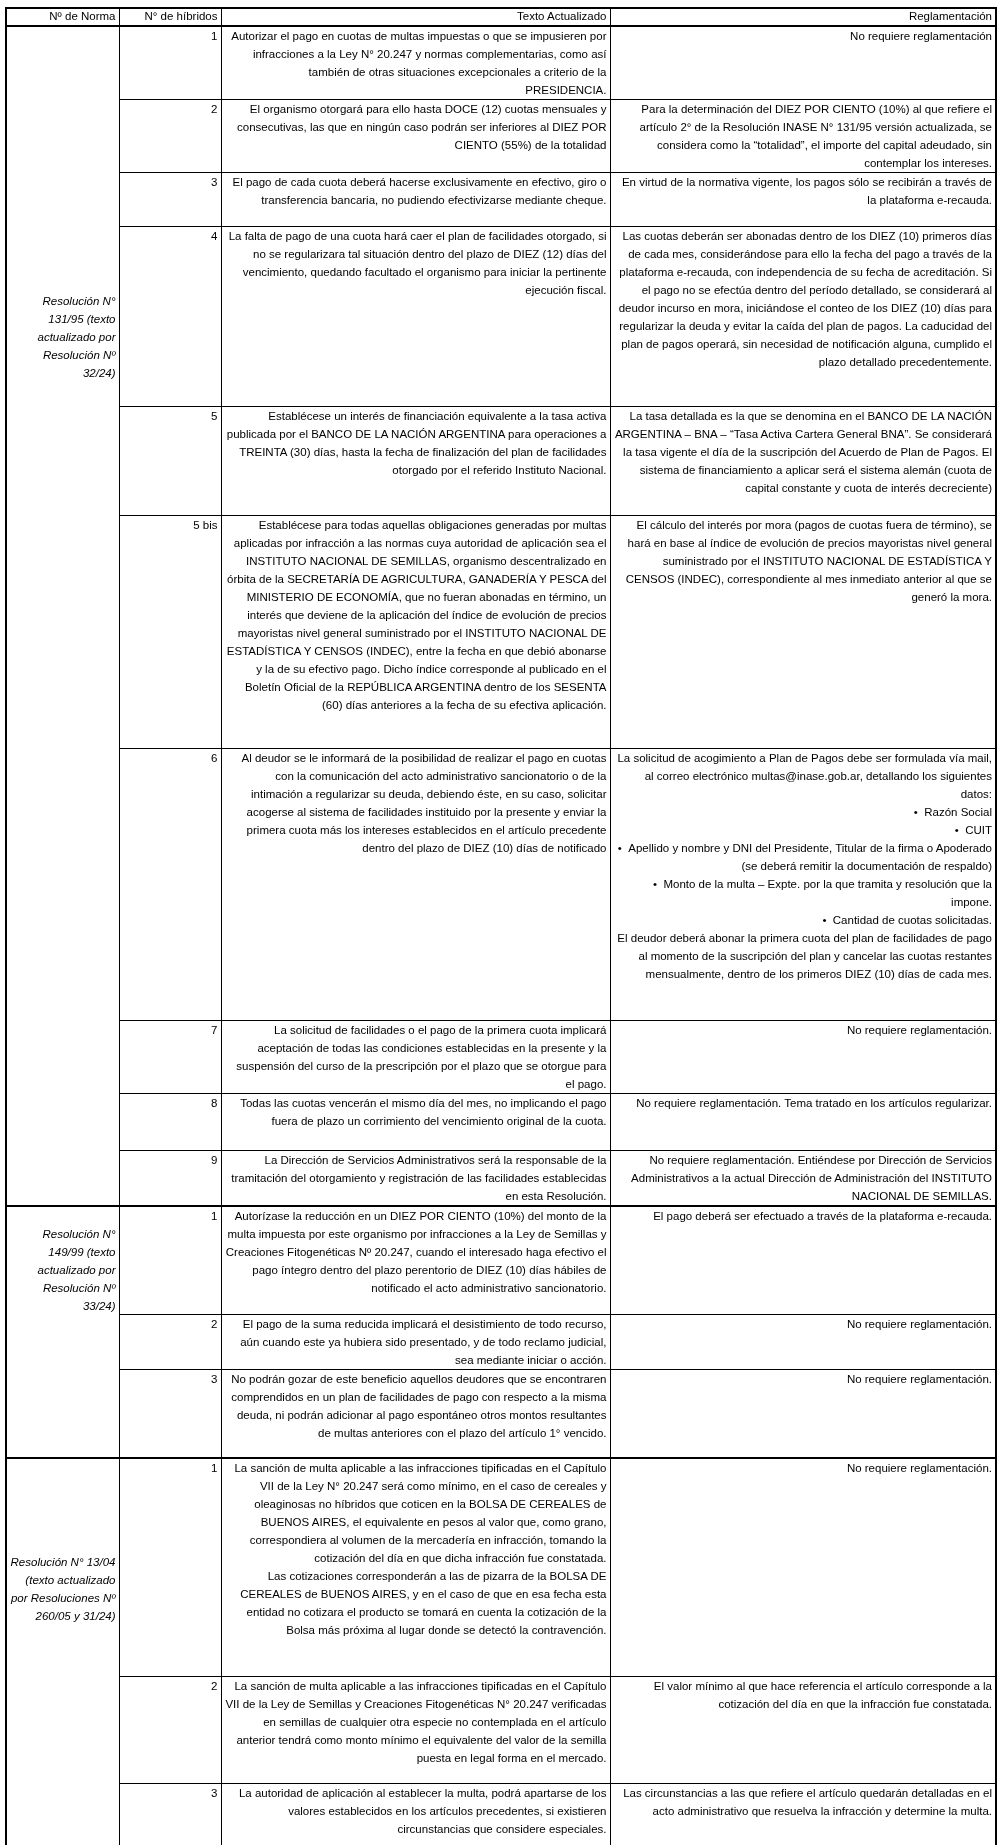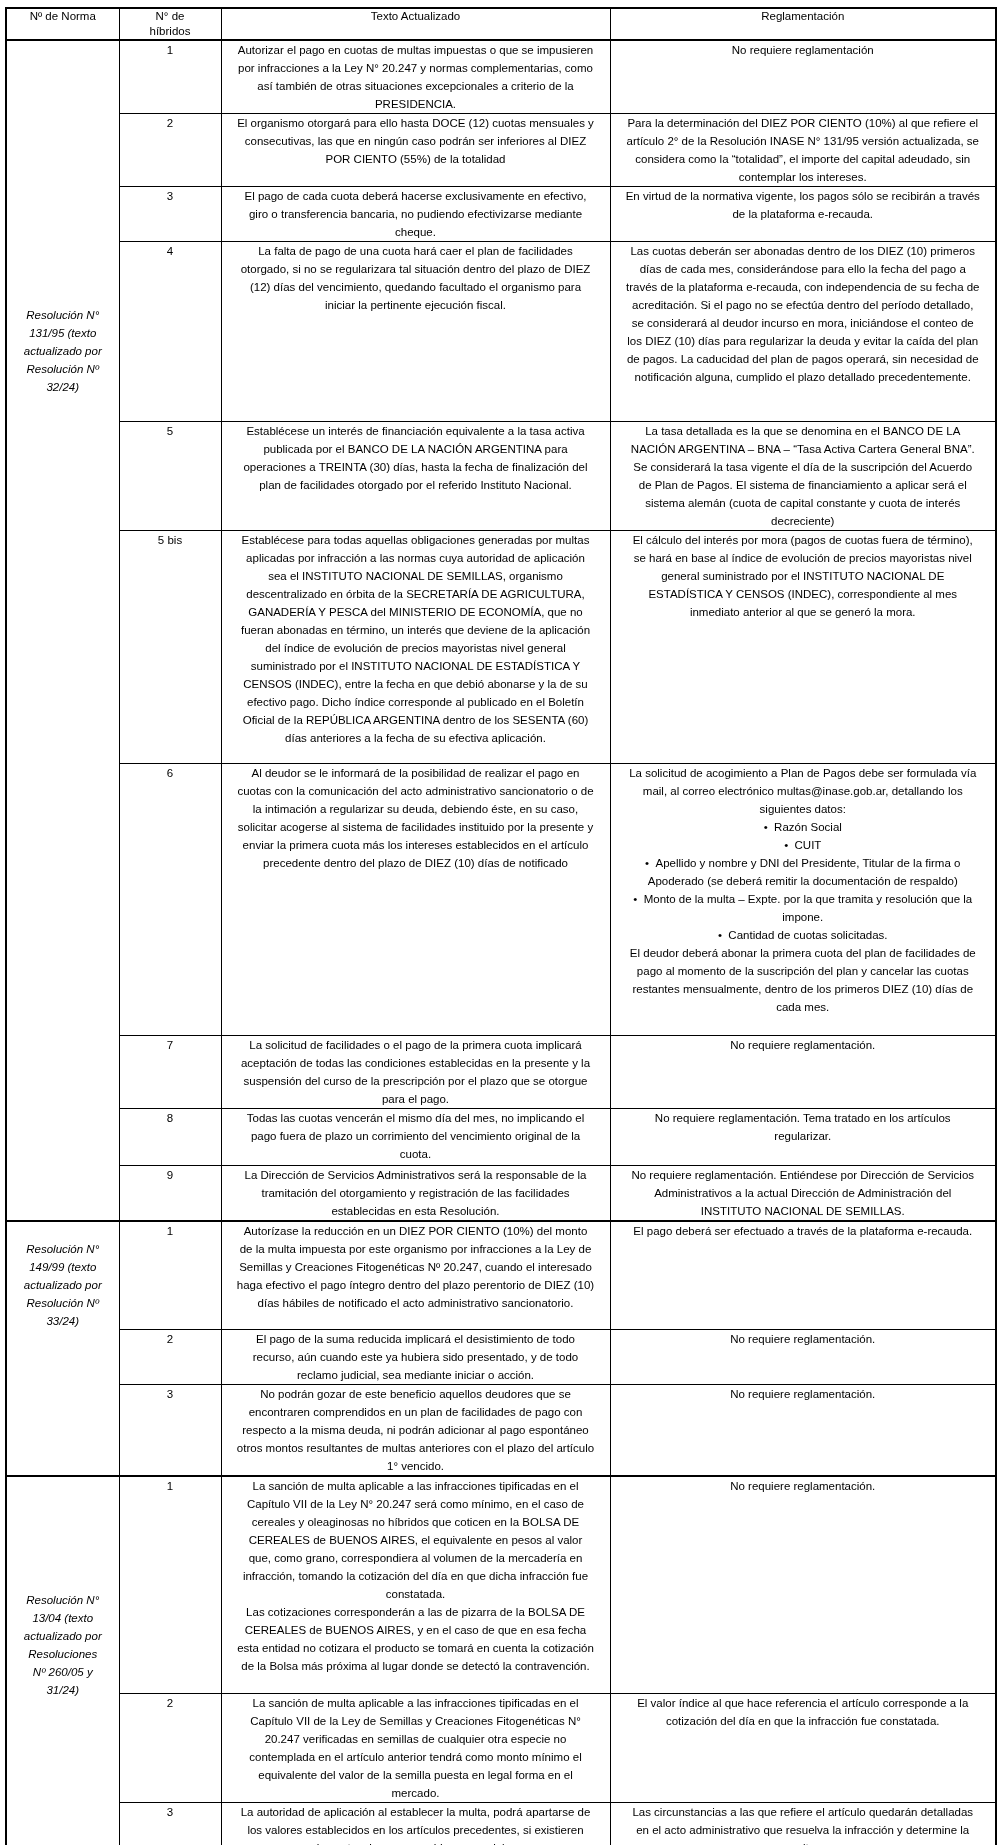--- a/index.html
+++ b/index.html
@@ -13,38 +13,38 @@
   table.doc-table {
     border-collapse: collapse;
     table-layout: fixed;
     width: 990px;
     border: 2px solid #000;
     font-size: 11.5px;
     line-height: 18px;
   }
   .doc-table th, .doc-table td {
     border: 1px solid #000;
-    text-align: center;
+    text-align: right;
     vertical-align: top;
-    padding: 0 15px;
+    padding: 0 3px;
     white-space: pre-line;
     word-wrap: break-word;
   }
   .doc-table thead th {
     font-weight: normal;
     height: 16px;
     line-height: 15px;
     border-bottom: 2px solid #000;
   }
   tbody.section > tr:first-child > td { border-top: 2px solid #000; }
   td.norma-cell { vertical-align: top; font-style: italic; }
   .norma-label { line-height: 18px; }
   .norma-label.pos-s1 { margin-top: 247px; }
   .norma-label.pos-s2 { }
-  .norma-label.pos-s3 { margin-top: 96px; }
+  .norma-label.pos-s3 { margin-top: 76px; }
 </style>
 </head>
 <body>
 
 <div class="page">
   <table class="doc-table">
     <colgroup>
       <col style="width:113px">
       <col style="width:102px">
       <col style="width:389px">
@@ -148,21 +148,21 @@
           <div class="norma-label pos-s3">Resolución N° 13/04 (texto actualizado por Resoluciones Nº 260/05 y 31/24)</div>
         </td>
         <td>1</td>
         <td>La sanción de multa aplicable a las infracciones tipificadas en el Capítulo VII de la Ley N° 20.247 será como mínimo, en el caso de cereales y oleaginosas no híbridos que coticen en la BOLSA DE CEREALES de BUENOS AIRES, el equivalente en pesos al valor que, como grano, correspondiera al volumen de la mercadería en infracción, tomando la cotización del día en que dicha infracción fue constatada.
 Las cotizaciones corresponderán a las de pizarra de la BOLSA DE CEREALES de BUENOS AIRES, y en el caso de que en esa fecha esta entidad no cotizara el producto se tomará en cuenta la cotización de la Bolsa más próxima al lugar donde se detectó la contravención.</td>
         <td>No requiere reglamentación.</td>
       </tr>
       <tr style="height:107px">
         <td>2</td>
         <td>La sanción de multa aplicable a las infracciones tipificadas en el Capítulo VII de la Ley de Semillas y Creaciones Fitogenéticas N° 20.247 verificadas en semillas de cualquier otra especie no contemplada en el artículo anterior tendrá como monto mínimo el equivalente del valor de la semilla puesta en legal forma en el mercado.</td>
-        <td>El valor índice al que hace referencia el artículo corresponde a la cotización del día en que la infracción fue constatada.</td>
+        <td>El valor mínimo al que hace referencia el artículo corresponde a la cotización del día en que la infracción fue constatada.</td>
       </tr>
       <tr style="height:71px">
         <td>3</td>
         <td>La autoridad de aplicación al establecer la multa, podrá apartarse de los valores establecidos en los artículos precedentes, si existieren circunstancias que considere especiales.</td>
         <td>Las circunstancias a las que refiere el artículo quedarán detalladas en el acto administrativo que resuelva la infracción y determine la multa.</td>
       </tr>
     </tbody>
   </table>
 </div>
 

